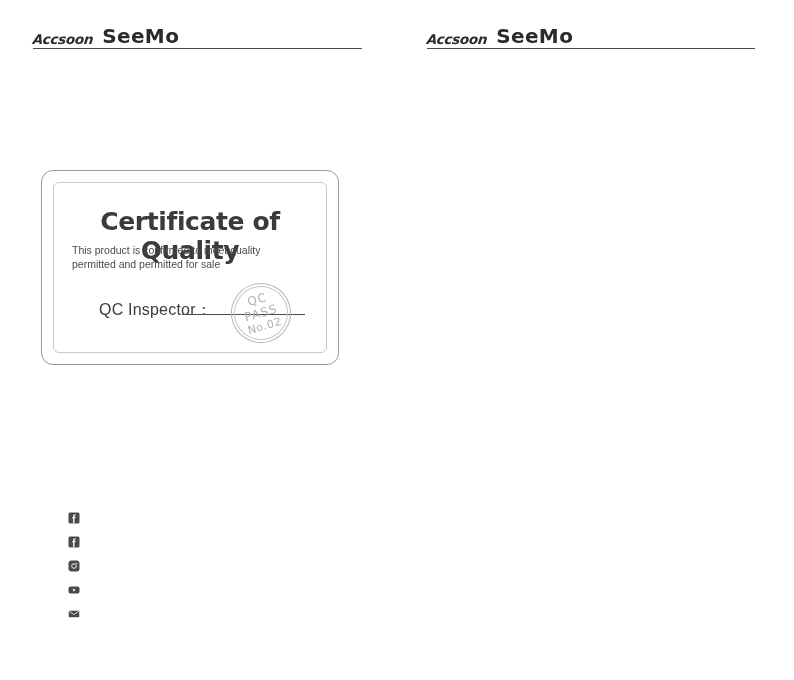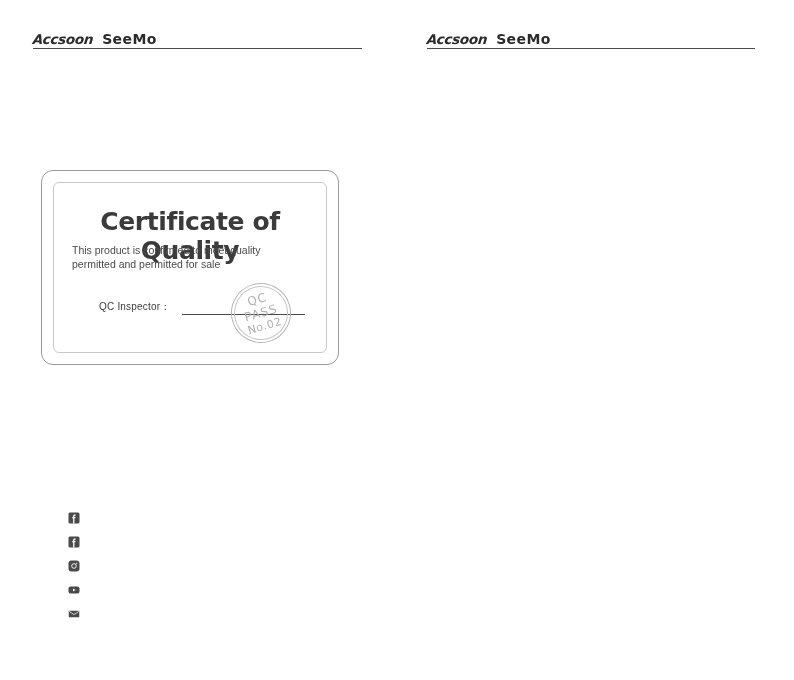--- a/index.html
+++ b/index.html
@@ -42,21 +42,21 @@
     font-size: 13.5px;
     font-weight: bold;
     font-style: italic;
     letter-spacing: -0.3px;
     color: #2b2b2b;
     transform: skewX(-6deg);
     line-height: 1;
   }
   .brand-seemo {
     font-family: "DejaVu Sans", sans-serif;
-    font-size: 14px;
+    font-size: 20px;
     font-weight: bold;
     letter-spacing: 0.4px;
     color: #2b2b2b;
     line-height: 1;
   }
   .header-rule {
     position: absolute;
     top: 48px;
     height: 1px;
     background: #4a4a4a;
@@ -104,21 +104,21 @@
     right: 18px;
     text-align: left;
     font-size: 10.5px;
     line-height: 1.35;
     color: #4a4a4a;
   }
   .cert-inspector {
     position: absolute;
     left: 45px;
     top: 117px;
-    font-size: 10px;
+    font-size: 16px;
     color: #3b3b3b;
     letter-spacing: 0.2px;
   }
   .cert-sign-line {
     position: absolute;
     left: 128px;
     top: 131px;
     width: 123px;
     height: 1px;
     background: #4a4a4a;

